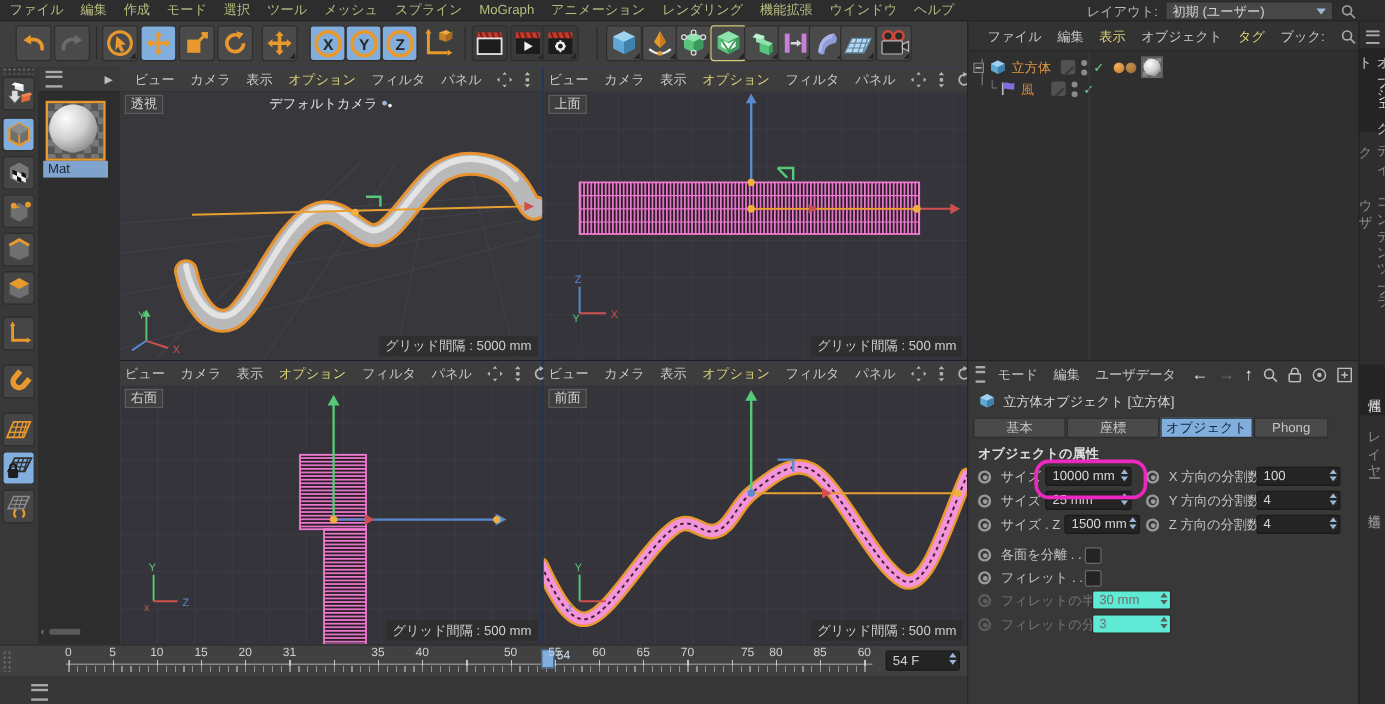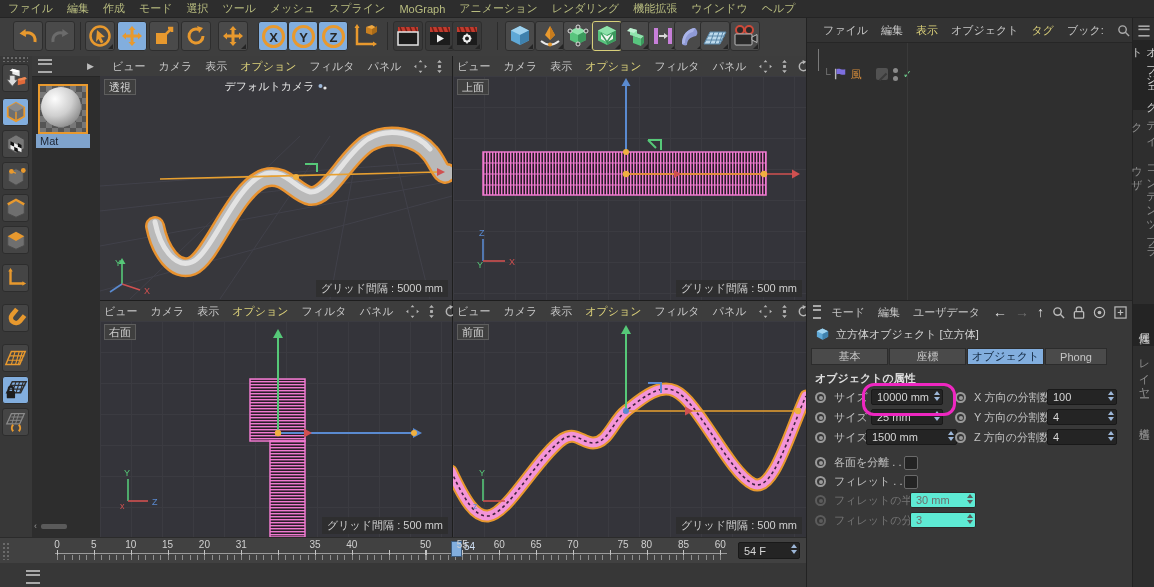--- a/index.html
+++ b/index.html
@@ -141,20 +141,31 @@
         <span class="mb-item">ツール</span>
         <span class="mb-item">メッシュ</span>
         <span class="mb-item">スプライン</span>
         <span class="mb-item">MoGraph</span>
         <span class="mb-item">アニメーション</span>
         <span class="mb-item">レンダリング</span>
         <span class="mb-item">機能拡張</span>
         <span class="mb-item">ウインドウ</span>
         <span class="mb-item">ヘルプ</span>
       </div>
+    <div class="layout-ctl">
+      <span class="layout-label">レイアウト:</span>
+      <div class="layout-select">
+        <span>初期 (ユーザー)</span>
+        <span class="chev"></span>
+      </div>
+      <svg class="ico" width="13" height="13" viewBox="0 0 14 14">
+        <circle cx="6" cy="6" r="4" fill="none" stroke="#9a9a9a" stroke-width="1.6"></circle>
+          <line x1="9" y1="9" x2="13" y2="13" stroke="#9a9a9a" stroke-width="1.6"></line>
+      </svg>
+    </div>
   </div>
 
   <div class="abs toolbar">
     <div class="tbtn" style="left:13px">
       <svg width="22" height="20" viewBox="0 0 22 20">
           <path d="M18 16c1-8-6-11-12-8" fill="none" stroke="#e8992e" stroke-width="3"></path>
           <path d="M8.5 3 2.5 7.5 9 11z" fill="#e8992e"></path>
         </svg>
     </div>
     <div class="tbtn" style="left:45px">
@@ -680,20 +691,43 @@
             <line x1="9" y1="9" x2="13" y2="13" stroke="#aaa" stroke-width="1.5"></line>
           </svg>
         <svg width="13" height="13" viewBox="0 0 14 14">
             <path d="M7 1L1 7h2v6h8V7h2z" fill="none" stroke="#aaa" stroke-width="1.4"></path>
           </svg>
 
       </div>
     </div>
     <div class="om-body">
       <div class="tree-line" style="left:11px;top:6px;width:1px;height:22px"></div>
+      <div class="om-row" style="left:4px;top:4px">
+        <svg width="9" height="9" viewBox="0 0 9 9">
+            <rect x="0.5" y="0.5" width="8" height="8" fill="#3a3a3a" stroke="#8a8a8a"></rect>
+            <line x1="2" y1="4.5" x2="7" y2="4.5" stroke="#cfcfcf"></line>
+          </svg>
+        <svg width="15" height="15" viewBox="0 0 16 16" style="margin-left:4px">
+            <path d="M8 1.5l6 3v6l-6 3-6-3v-6z" fill="#5fa8d6"></path>
+            <path d="M8 1.5l6 3-6 3-6-3z" fill="#9fd2ef"></path>
+            <path d="M8 7.5v6l6-3v-6z" fill="#3f81ad"></path>
+          </svg>
+        <span class="ob-name">立方体</span>
+        <span class="tgl-box"></span>
+        <span class="dot2">
+            <i></i>
+            <i></i>
+          </span>
+        <span class="chk-green">✓</span>
+        <span style="display:inline-flex;margin-left:8px;gap:1px">
+            <span class="tagdot"></span>
+            <span class="tagdot" style="opacity:.75"></span>
+          </span>
+        <span class="mthumb"></span>
+      </div>
       <div class="om-row" style="left:16px;top:22px">
         <span style="color:#7a7a7a;margin-right:2px">└</span>
         <svg width="14" height="14" viewBox="0 0 16 16">
             <line x1="3" y1="2" x2="3" y2="14" stroke="#b9b9b9" stroke-width="1.6"></line>
             <path d="M4 2.5c4-1.5 6 1.5 10 0v6c-4 1.5-6-1.5-10 0z" fill="#7d6fe0"></path>
           </svg>
         <span class="ob-name" style="color:#d0893a">風</span>
         <span class="tgl-box" style="margin-left:14px"></span>
         <span class="dot2">
             <i></i>
@@ -794,21 +828,21 @@
           <span class="spin">
             <i class="up"></i>
             <i class="dn"></i>
           </span>
       </div>
 
       <div class="frow" style="left:8px;top:128px">
         <span class="radio"></span>
         <span class="flabel">サイズ . Z</span>
       </div>
-      <div class="field" style="left:59px;top:128px;width:91px">
+      <div class="field" style="left:80px;top:128px;width:63px">
         <span>1500 mm</span>
           <span class="spin">
             <i class="up"></i>
             <i class="dn"></i>
           </span>
       </div>
       <div class="frow" style="left:148px;top:128px">
         <span class="radio"></span>
         <span class="flabel">Z 方向の分割数</span>
       </div>

